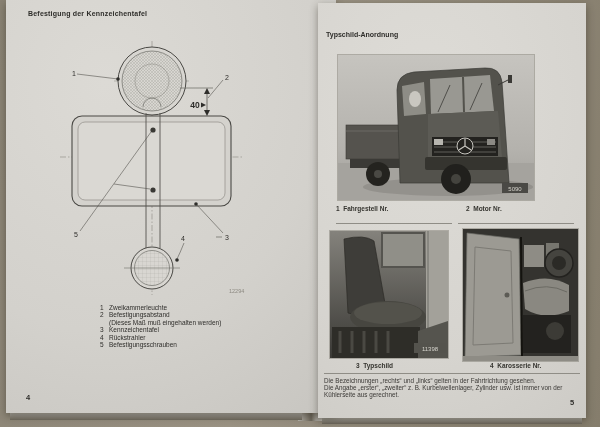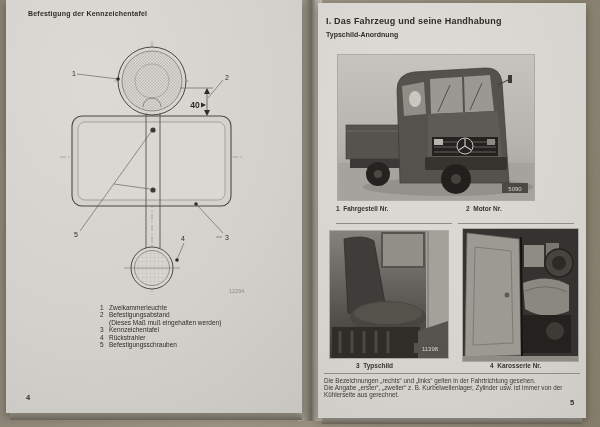--- a/index.html
+++ b/index.html
@@ -1,21 +1,21 @@
 <!DOCTYPE html>
 <html><head>
 <meta charset="utf-8">
 <style>
   html,body{margin:0;padding:0;background:#8e8777;}
   .scene{position:relative;width:600px;height:427px;overflow:hidden;
          font-family:"Liberation Sans",sans-serif;color:#2e2d2a;
          background:linear-gradient(100deg,#8a8374,#9a9283 45%,#857d6c 100%);}
   .page{position:absolute;box-shadow:0 3px 8px rgba(40,35,25,.45);}
   .page-left{left:6px;top:0;width:296px;height:413px;
-             background:radial-gradient(120% 110% at 30% 20%,#dcdad5 0%,#d3d1cc 55%,#c5c3be 100%);}
+             background:radial-gradient(120% 110% at 30% 20%,#dcdad5 0%,#d3d1cc 55%,#c5c3be 100%);padding-left:34px;}
   .page-right{left:318px;top:3px;width:268px;height:415px;
               background:radial-gradient(120% 110% at 40% 25%,#dedcd7 0%,#d6d4cf 55%,#c8c6c1 100%);}
   .gutter{position:absolute;left:298px;top:0;width:24px;height:421px;
           background:linear-gradient(90deg,#b9b6af 0%,#847e72 40%,#6e685c 55%,#a9a59d 75%,#c6c3bc 100%);}
   .stack-left{position:absolute;left:10px;top:413px;width:292px;height:7px;
               background:linear-gradient(#b5b2aa,#6d675b);}
   .stack-right{position:absolute;left:322px;top:418px;width:260px;height:6px;
                background:linear-gradient(#b8b5ad,#6d675b);}
   .lp-header{position:absolute;left:22px;top:10px;font-size:7px;font-weight:bold;letter-spacing:.2px;}
   .diagram{position:absolute;left:44px;top:33px;width:215px;height:270px;}
@@ -143,21 +143,20 @@
       <div class="legend-row"><span class="legend-num"></span><span>(Dieses Maß muß eingehalten werden)</span></div>
       <div class="legend-row"><span class="legend-num">3</span><span>Kennzeichentafel</span></div>
       <div class="legend-row"><span class="legend-num">4</span><span>Rückstrahler</span></div>
       <div class="legend-row"><span class="legend-num">5</span><span>Befestigungsschrauben</span></div>
     </div>
 
     <div class="pageno pageno-left">4</div>
   </div>
 
   <div class="page page-right">
-    <div class="rp-title">I. Das Fahrzeug und seine Handhabung</div>
     <div class="rp-subtitle">Typschild-Anordnung</div>
 
     <div class="photo photo-truck">
       <svg viewBox="0 0 196 145">
         <defs>
           <linearGradient id="tbg" x1="0" y1="0" x2="0" y2="1">
             <stop offset="0" stop-color="#c6c4bf"></stop>
               <stop offset="0.65" stop-color="#b4b2ad"></stop>
               <stop offset="1" stop-color="#a09e99"></stop>
           </linearGradient>

